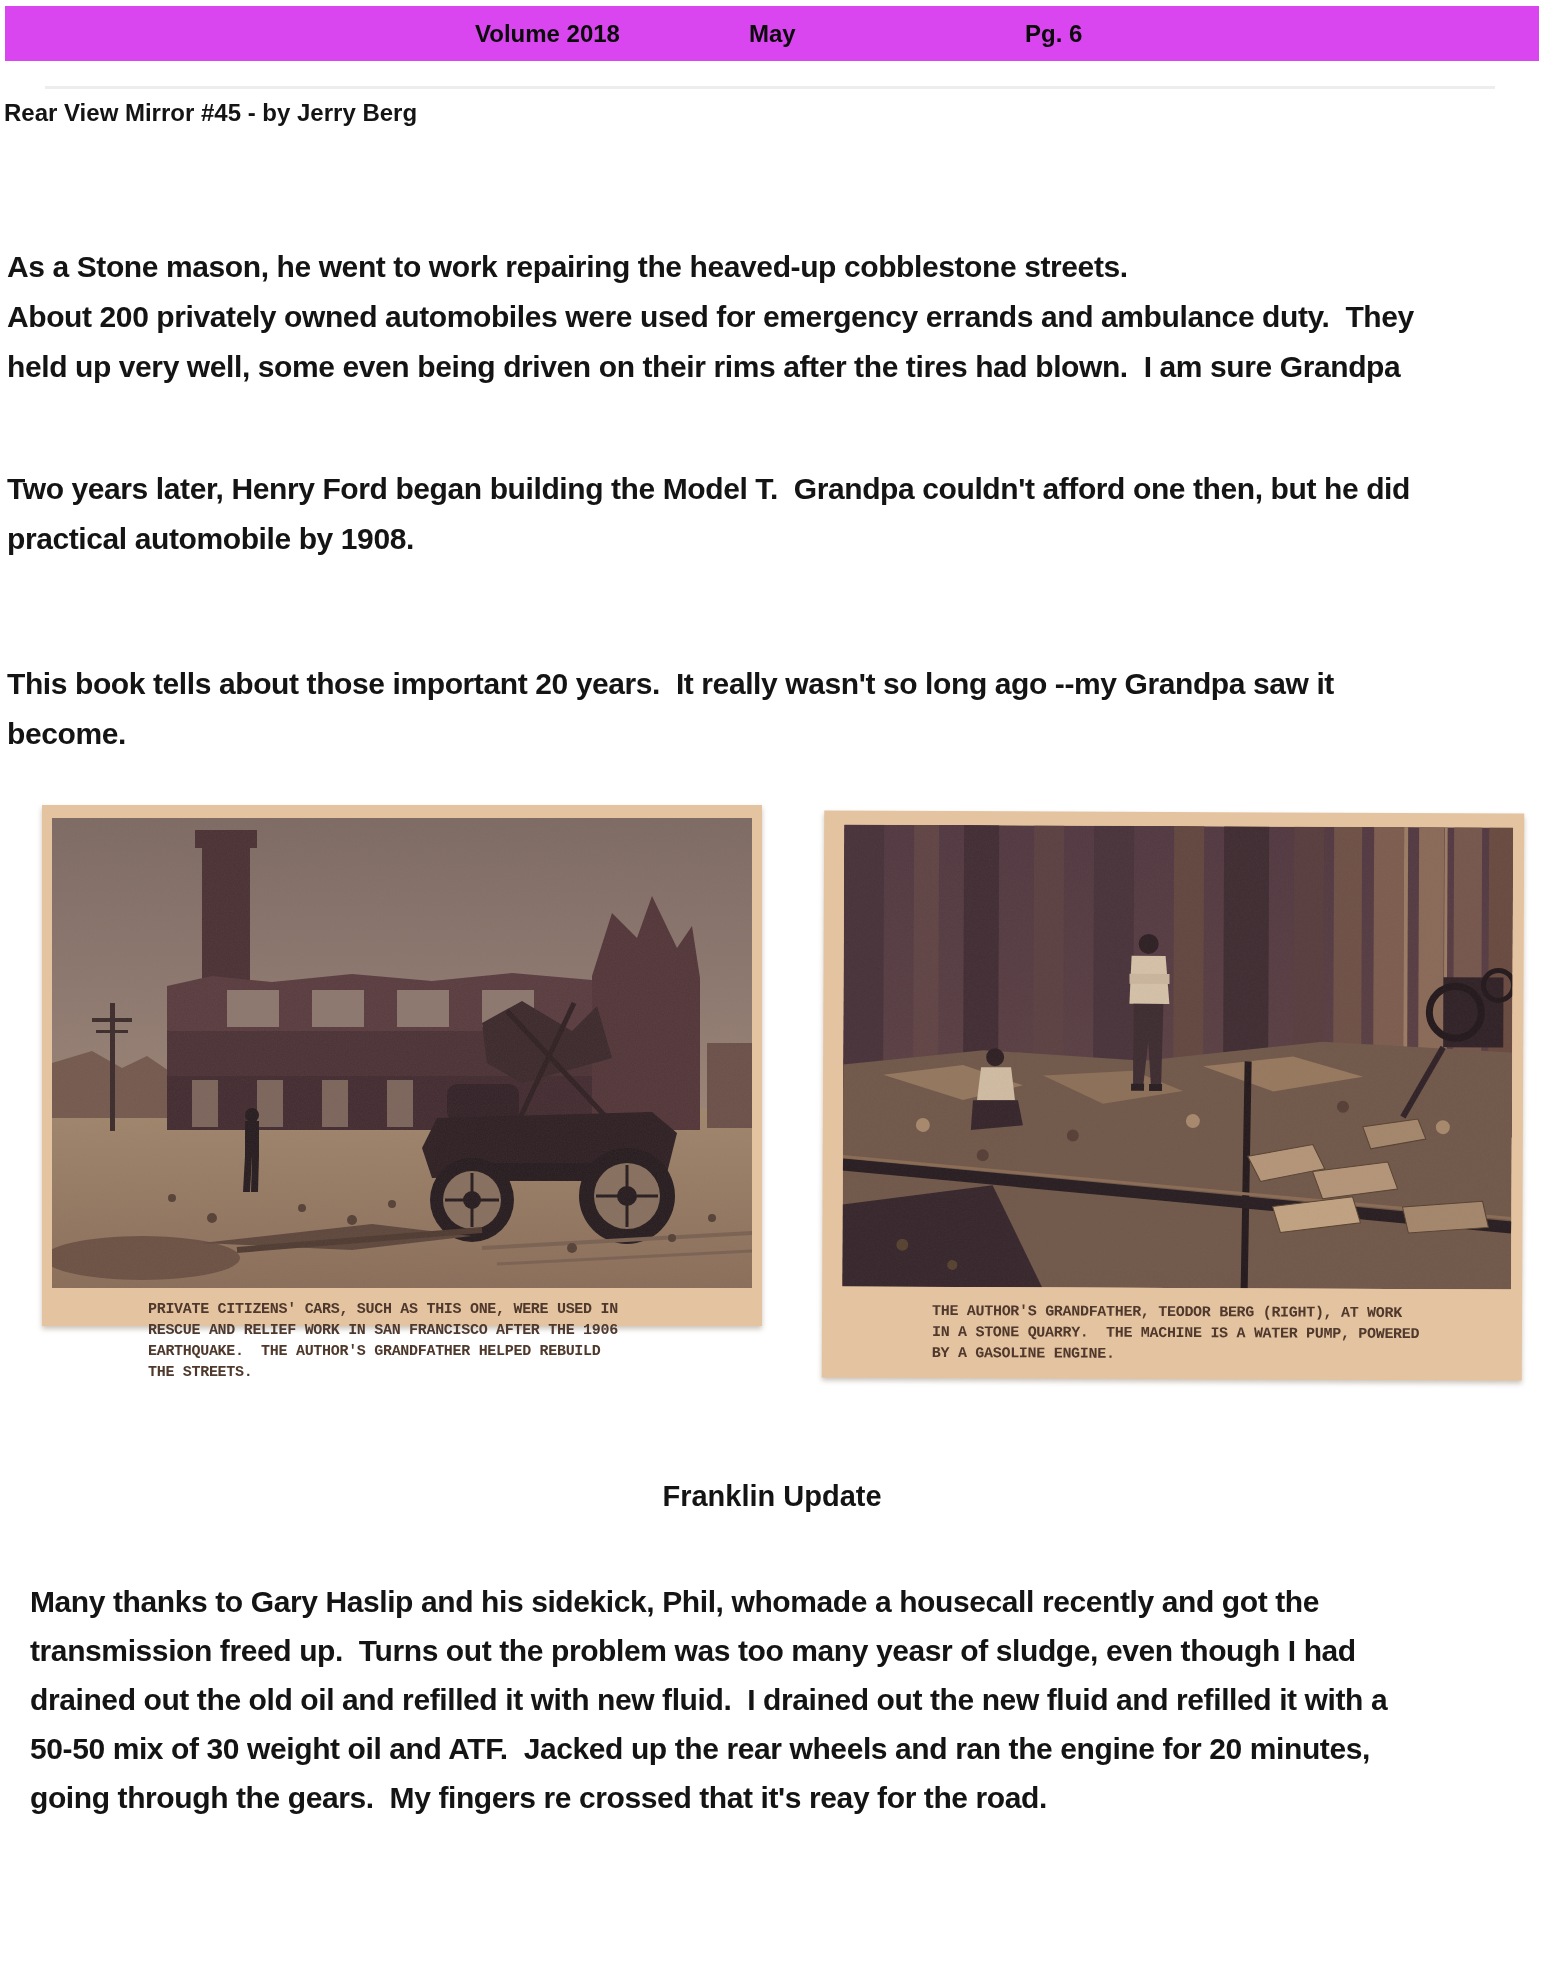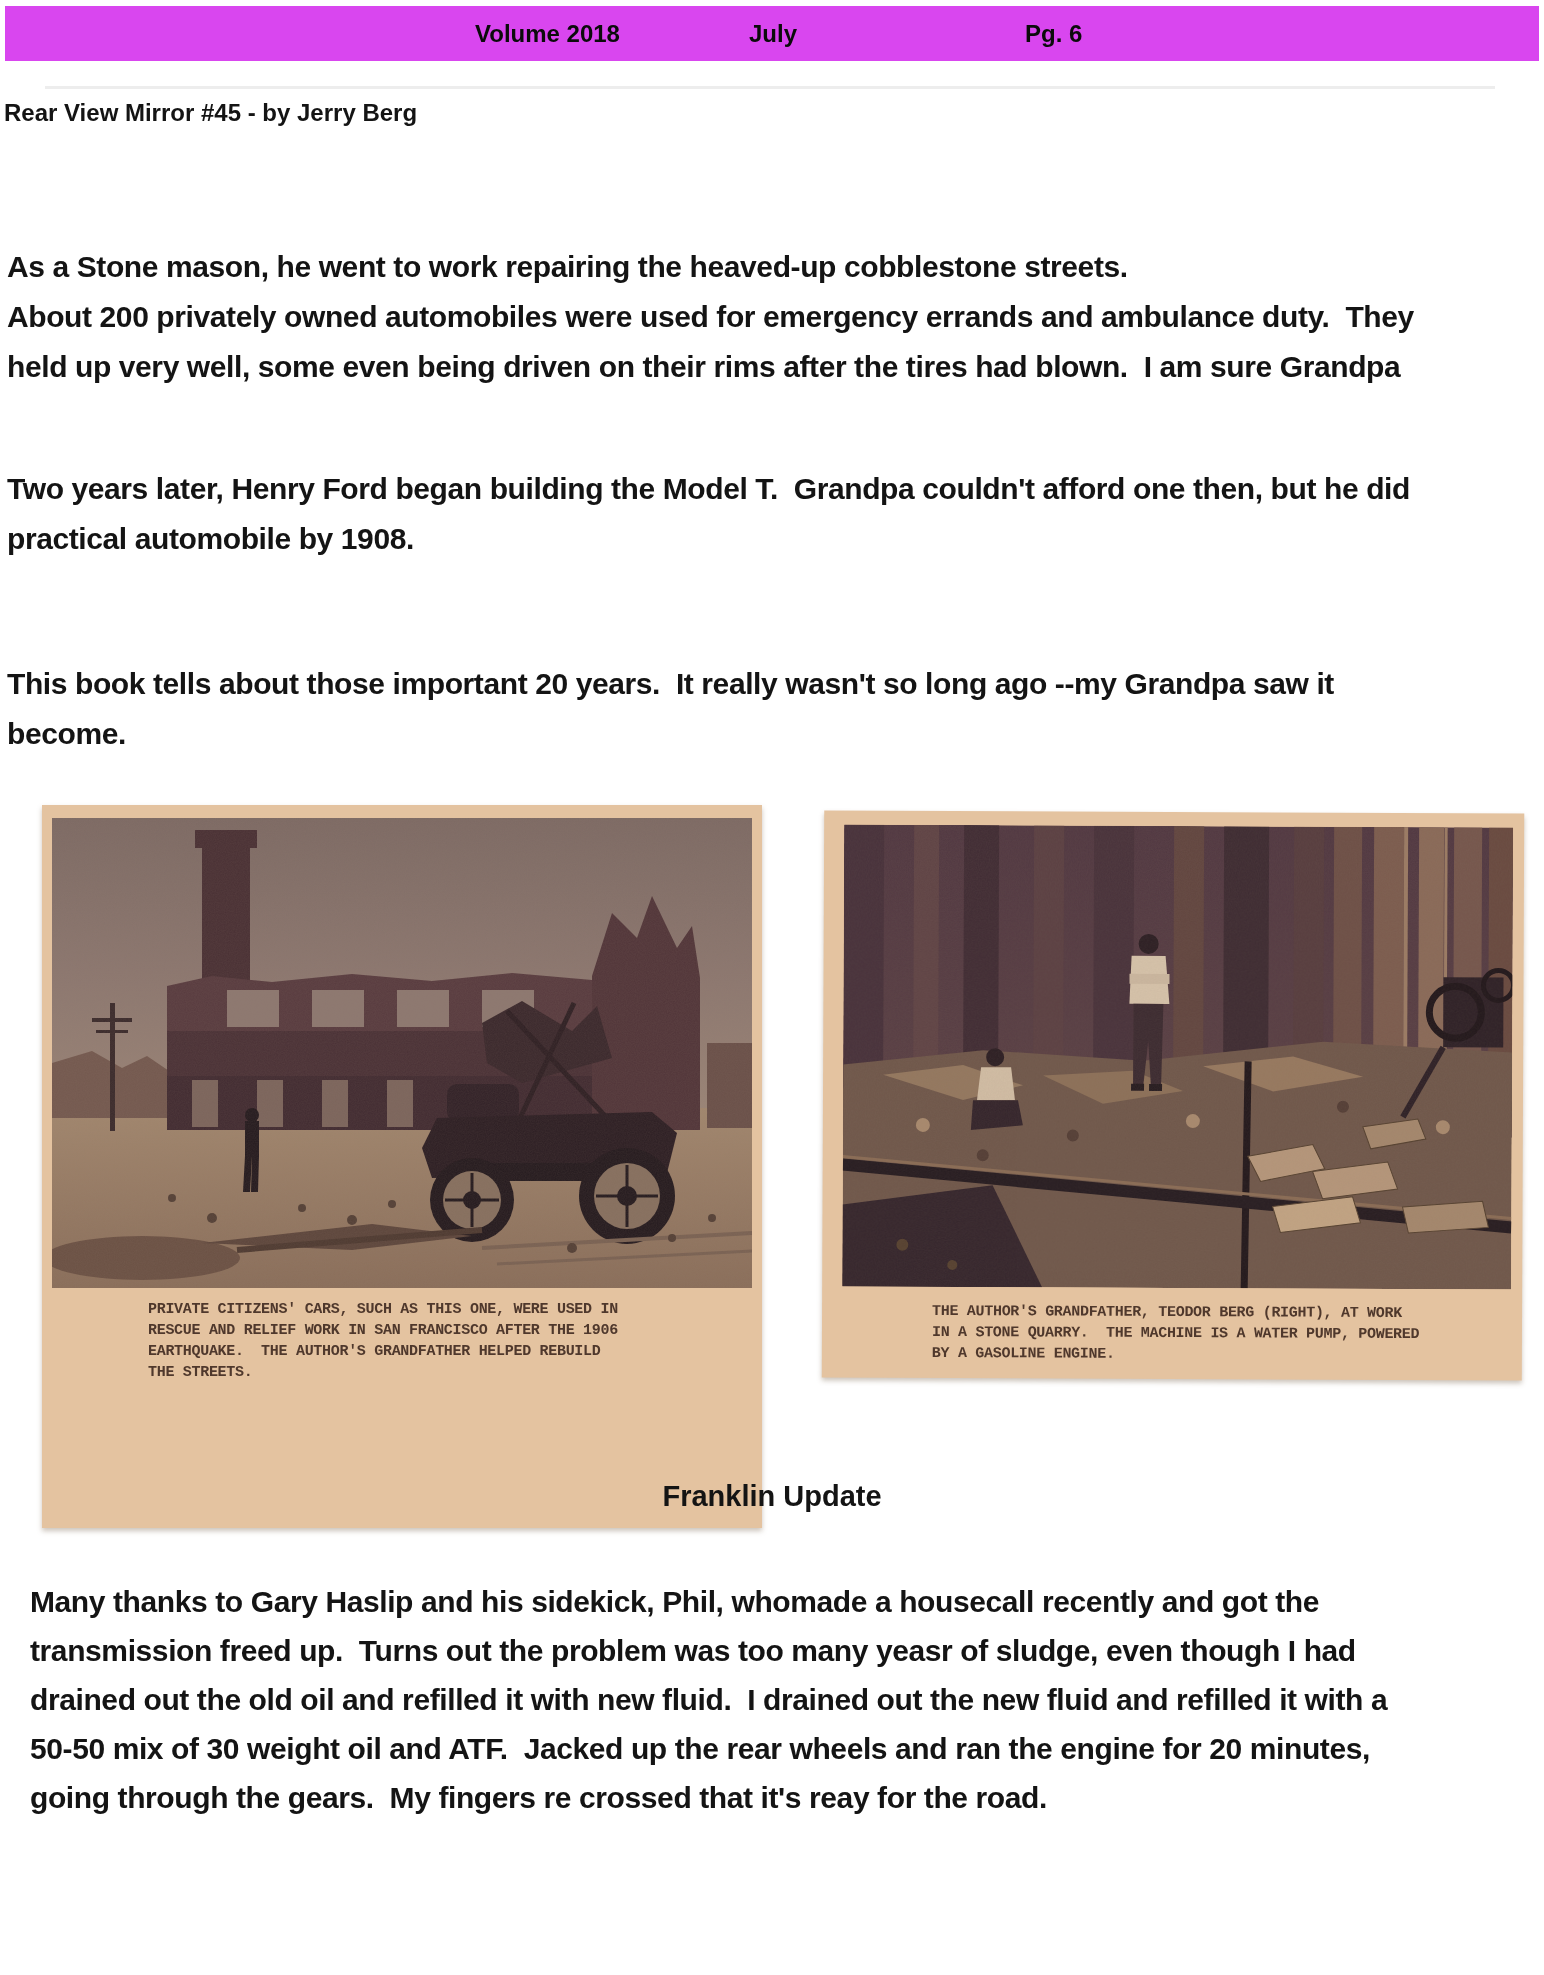--- a/index.html
+++ b/index.html
@@ -37,21 +37,21 @@
   .para .line { white-space:pre; line-height:50px; height:50px; }
   .p1 { top:210px; left:7px;margin-top:32px; }
   .p2 { top:464px; left:7px; }
   .p3 { top:659px; left:7px; }
 
   
   .photo {
     position:absolute; background:#e4c3a0;
     box-shadow:0 3px 5px rgba(110,85,60,0.35);
   }
-  .photo-left  { left:42px;  top:805px; width:720px; height:723px; }
+  .photo-left  { left:42px;  top:805px; width:720px; height:521px; }
   .photo-right { left:823px; top:812px; width:700px; height:567px; transform:rotate(0.25deg); }
   .photo-img { position:absolute; overflow:hidden; }
   .photo-left  .photo-img { left:10px; top:13px; width:700px; height:470px; }
   .photo-right .photo-img { left:20px; top:14px; width:669px; height:462px; }
   .photo-img svg { display:block; width:100%; height:100%; }
   .caption {
     position:absolute; margin:0;
     font-family:"Liberation Mono", monospace; font-weight:bold;
     font-size:15px; color:#4f382c; letter-spacing:-0.3px;
   }
@@ -65,21 +65,21 @@
     text-align:center; font-size:29px; font-weight:bold; line-height:36px;
   }
   .franklin-para { top:1577px; left:30px; }
   .franklin-para .line { line-height:49px; height:49px; }
 </style>
 </head>
 <body>
 
 <div class="topbar">
   <span class="vol">Volume 2018</span>
-  <span class="month">July</span>
+  <span class="month">May</span>
   <span class="pg">Pg. 6</span>
 </div>
 
 <div class="scan-artifact"></div>
 
 <h1 class="doc-title">Rear View Mirror #45 - by Jerry Berg</h1>
 
 <div class="para p1">
     <div class="line">As a Stone mason, he went to work repairing the heaved-up cobblestone streets.</div>
     <div class="line">About 200 privately owned automobiles were used for emergency errands and ambulance duty.  They</div>

